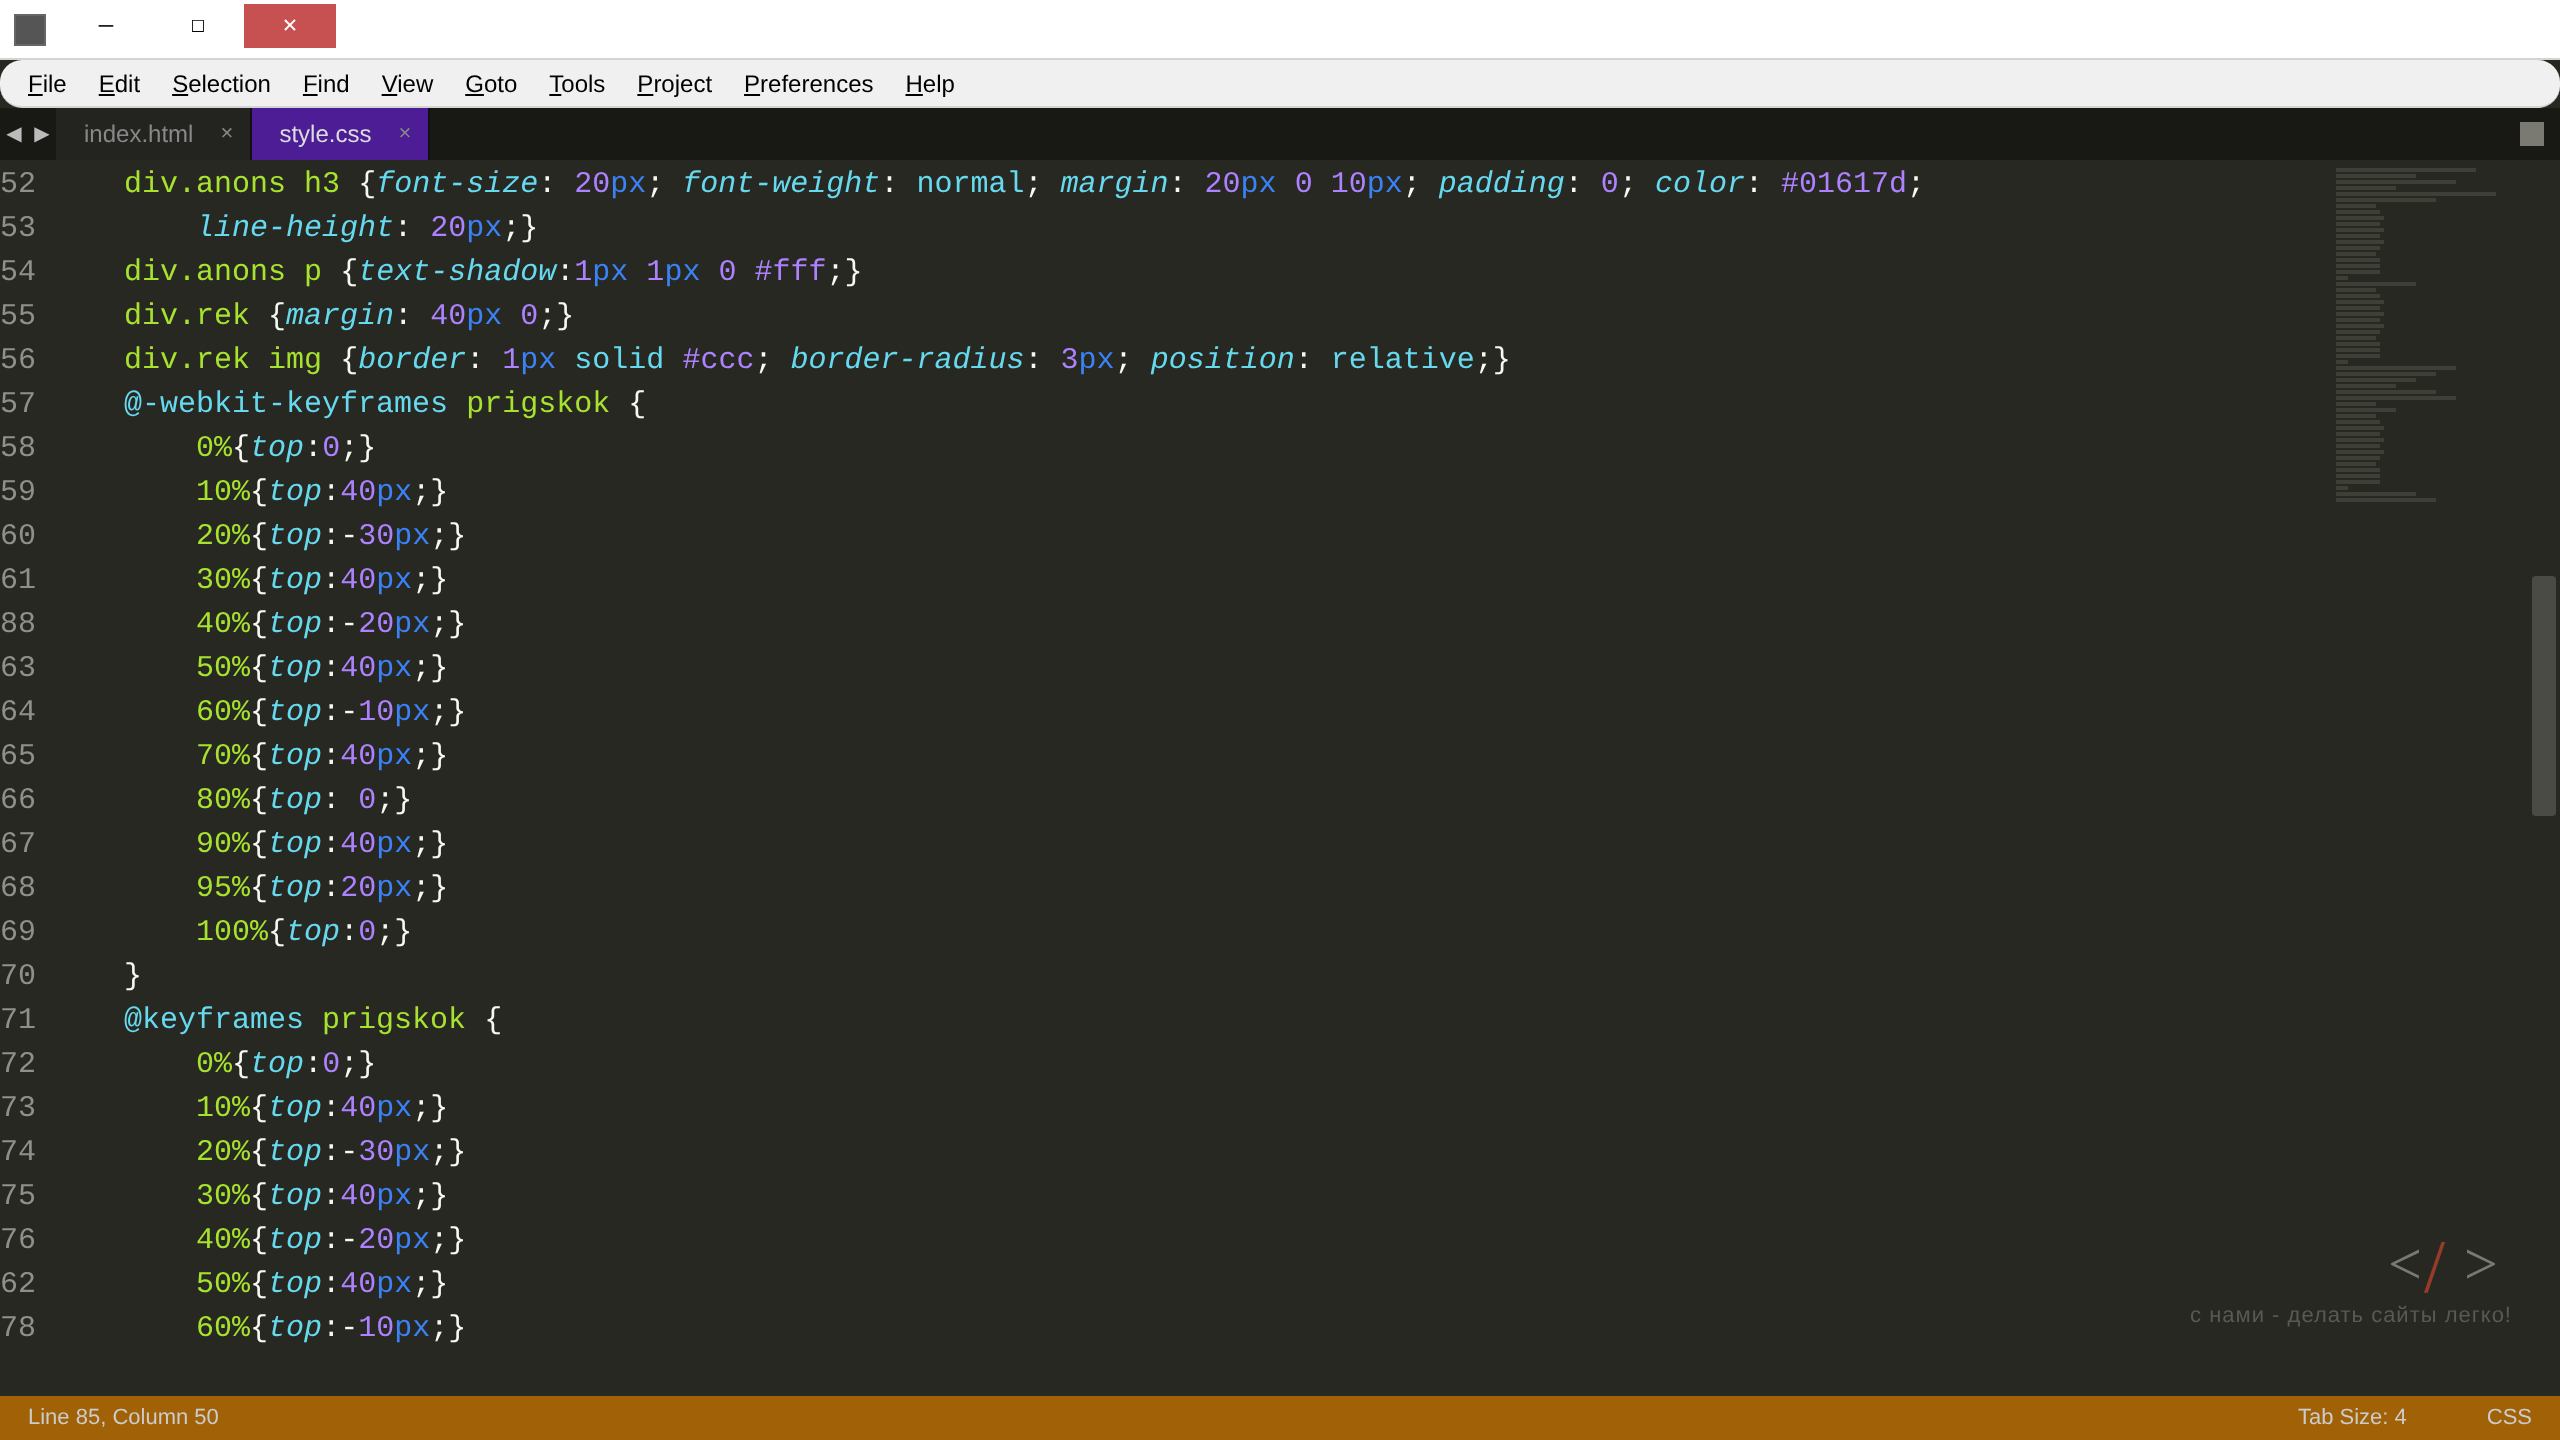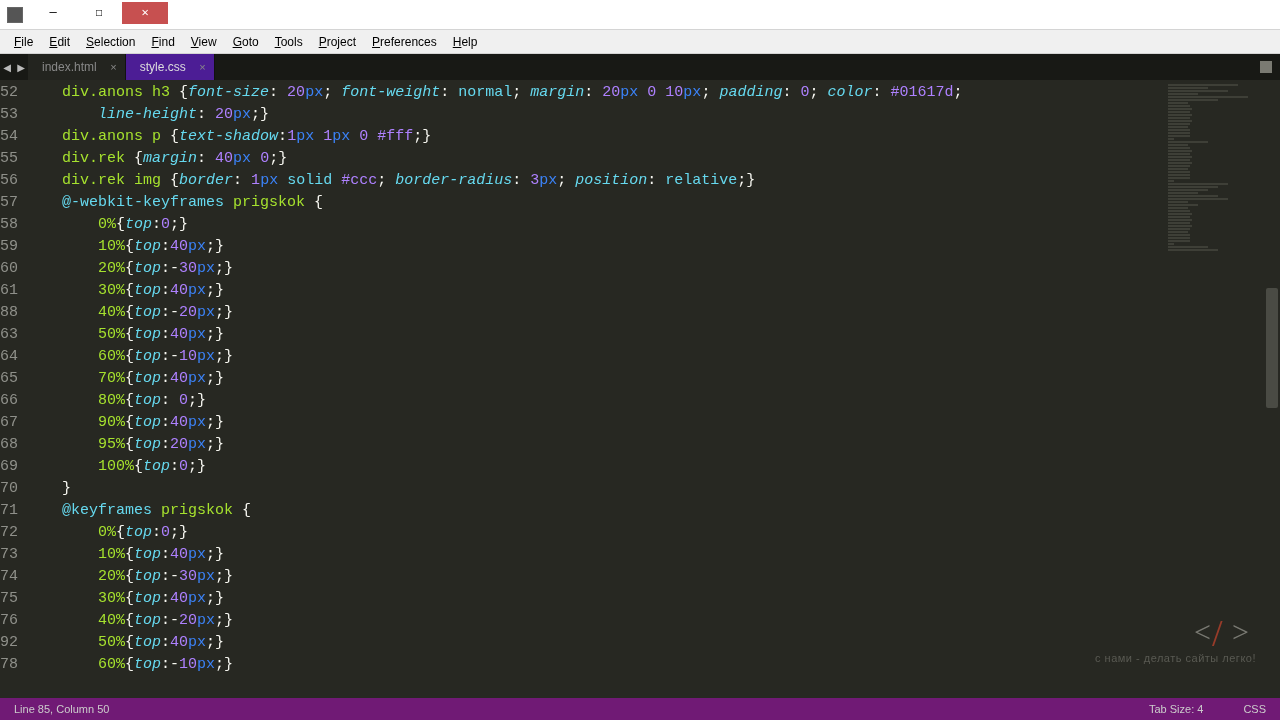--- a/index.html
+++ b/index.html
@@ -4,38 +4,38 @@
 <style>
   * { margin: 0; padding: 0; box-sizing: border-box; }
   html, body { width: 1280px; height: 720px; overflow: hidden; font-family: Consolas, 'Courier New', monospace; background: #272822; }
   .titlebar { height: 30px; background: #fff; display: flex; align-items: center; border-bottom: 1px solid #d4d4d4; }
   .titlebar .app-icon { width: 30px; height: 30px; display: flex; align-items: center; justify-content: center; }
   .titlebar .app-icon .st { width: 16px; height: 16px; background: linear-gradient(#555,#555); border: 1px solid #666; }
   .titlebar .title-text { flex: 1; text-align: center; font-family: 'Segoe UI', sans-serif; font-size: 12px; color: #000; }
   .win-btns { display: flex; }
   .win-btn { width: 46px; height: 22px; display: flex; align-items: center; justify-content: center; font-size: 12px; color: #000; margin-top:-4px;}
   .win-btn.close { background: #c75050; color: #fff; }
-  .menubar { height: 24px; background: #f0f0f0; display: flex; align-items: center; padding: 0 6px; font-family: 'Segoe UI', sans-serif; font-size: 12px; color: #000; border-bottom: 1px solid #d4d4d4; }
+  .menubar { height: 24px; background: #f0f0f0; display: flex; align-items: center; padding: 0 6px; font-family: 'Segoe UI', sans-serif; font-size: 12px; color: #000; border-bottom: 1px solid #d4d4d4; border-radius: 11px; }
   .menubar span { padding: 3px 8px; cursor: default; }
   .menubar span u { text-decoration: underline; }
   .tabbar { height: 26px; background: #181915; display: flex; align-items: center; font-family: 'Segoe UI', sans-serif; font-size: 12px; color: #9d9d97; }
   .tabbar .ctrl { width: 14px; text-align: center; color: #bbb; font-size: 10px; display:inline-block;}
   .tab { display: flex; align-items: center; height: 26px; padding: 0 28px 0 14px; position: relative; border-right: 1px solid #111; }
   .tab.inactive { background: #23241f; color: #888; }
   .tab.active { background: #4c1d95; color: #ddd; }
   .tab .close-x { position: absolute; right: 8px; color: #888; font-size: 11px; }
   .editor-wrap { display: flex; height: 618px; background: #272822; position: relative; }
   .gutter { width: 62px; text-align: left; padding-right: 18px; color: #8f908a; font-size: 15px; line-height: 22px; user-select: none; padding-top: 2px; }
   .code { flex: 1; font-size: 15px; line-height: 22px; color: #f8f8f2; white-space: pre; padding-top: 2px; overflow: hidden; }
   .minimap { width: 100px; background: #272822; position: relative; }
   .minimap .mm-lines { padding: 4px 4px; }
   .minimap .mm-line { height: 2px; margin-bottom: 1px; background: #3e3f37; }
   .scrollbar { width: 16px; background: #272822; position: relative; }
   .scrollbar .thumb { position: absolute; top: 208px; left: 2px; width: 12px; height: 120px; background: #4a4b44; border-radius: 2px; }
-  .statusbar { height: 22px; background: #701a75; display: flex; align-items: center; font-family: 'Segoe UI', sans-serif; font-size: 11px; color: #ccc; padding: 0 14px; justify-content: space-between; }
+  .statusbar { height: 22px; background: #a16207; display: flex; align-items: center; font-family: 'Segoe UI', sans-serif; font-size: 11px; color: #ccc; padding: 0 14px; justify-content: space-between; }
   .statusbar .right { display: flex; gap: 40px; }
   
   .sel   { color: #a6e22e; } 
   .cls   { color: #a6e22e; }
   .prop  { color: #66d9ef; font-style: italic; } 
   .val   { color: #ae81ff; } 
   .unit  { color: #3b82f6; } 
   .key   { color: #66d9ef; } 
   .hex   { color: #ae81ff; }
   .gutter-line { display: block; height: 22px; }
@@ -111,21 +111,21 @@
       <span class="gutter-line">67</span>
       <span class="gutter-line">68</span>
       <span class="gutter-line">69</span>
       <span class="gutter-line">70</span>
       <span class="gutter-line">71</span>
       <span class="gutter-line">72</span>
       <span class="gutter-line">73</span>
       <span class="gutter-line">74</span>
       <span class="gutter-line">75</span>
       <span class="gutter-line">76</span>
-      <span class="gutter-line">92</span>
+      <span class="gutter-line">62</span>
       <span class="gutter-line">78</span>
     </div>
   <div class="code" id="code"><div><span class="sel">div</span><span class="cls">.anons</span><span> </span><span class="sel">h3</span><span> {</span><span class="prop">font-size</span><span>: </span><span class="val">20</span><span class="unit">px</span><span>; </span><span class="prop">font-weight</span><span>: </span><span class="key">normal</span><span>; </span><span class="prop">margin</span><span>: </span><span class="val">20</span><span class="unit">px</span><span> </span><span class="val">0</span><span> </span><span class="val">10</span><span class="unit">px</span><span>; </span><span class="prop">padding</span><span>: </span><span class="val">0</span><span>; </span><span class="prop">color</span><span>: </span><span class="hex">#01617d</span><span>; </span></div><div><span>    </span><span class="prop">line-height</span><span>: </span><span class="val">20</span><span class="unit">px</span><span>;}</span></div><div><span class="sel">div</span><span class="cls">.anons</span><span> </span><span class="sel">p</span><span> {</span><span class="prop">text-shadow</span><span>:</span><span class="val">1</span><span class="unit">px</span><span> </span><span class="val">1</span><span class="unit">px</span><span> </span><span class="val">0</span><span> </span><span class="hex">#fff</span><span>;}</span></div><div><span class="sel">div</span><span class="cls">.rek</span><span> {</span><span class="prop">margin</span><span>: </span><span class="val">40</span><span class="unit">px</span><span> </span><span class="val">0</span><span>;}</span></div><div><span class="sel">div</span><span class="cls">.rek</span><span> </span><span class="sel">img</span><span> {</span><span class="prop">border</span><span>: </span><span class="val">1</span><span class="unit">px</span><span> </span><span class="key">solid</span><span> </span><span class="hex">#ccc</span><span>; </span><span class="prop">border-radius</span><span>: </span><span class="val">3</span><span class="unit">px</span><span>; </span><span class="prop">position</span><span>: </span><span class="key">relative</span><span>;}</span></div><div><span class="key">@-</span><span class="key">webkit-keyframes</span><span> </span><span class="sel">prigskok</span><span> {</span></div><div><span>    </span><span class="sel">0%</span><span>{</span><span class="prop">top</span><span>:</span><span class="val">0</span><span>;}</span></div><div><span>    </span><span class="sel">10%</span><span>{</span><span class="prop">top</span><span>:</span><span class="val">40</span><span class="unit">px</span><span>;}</span></div><div><span>    </span><span class="sel">20%</span><span>{</span><span class="prop">top</span><span>:-</span><span class="val">30</span><span class="unit">px</span><span>;}</span></div><div><span>    </span><span class="sel">30%</span><span>{</span><span class="prop">top</span><span>:</span><span class="val">40</span><span class="unit">px</span><span>;}</span></div><div><span>    </span><span class="sel">40%</span><span>{</span><span class="prop">top</span><span>:-</span><span class="val">20</span><span class="unit">px</span><span>;}</span></div><div><span>    </span><span class="sel">50%</span><span>{</span><span class="prop">top</span><span>:</span><span class="val">40</span><span class="unit">px</span><span>;}</span></div><div><span>    </span><span class="sel">60%</span><span>{</span><span class="prop">top</span><span>:-</span><span class="val">10</span><span class="unit">px</span><span>;}</span></div><div><span>    </span><span class="sel">70%</span><span>{</span><span class="prop">top</span><span>:</span><span class="val">40</span><span class="unit">px</span><span>;}</span></div><div><span>    </span><span class="sel">80%</span><span>{</span><span class="prop">top</span><span>: </span><span class="val">0</span><span>;}</span></div><div><span>    </span><span class="sel">90%</span><span>{</span><span class="prop">top</span><span>:</span><span class="val">40</span><span class="unit">px</span><span>;}</span></div><div><span>    </span><span class="sel">95%</span><span>{</span><span class="prop">top</span><span>:</span><span class="val">20</span><span class="unit">px</span><span>;}</span></div><div><span>    </span><span class="sel">100%</span><span>{</span><span class="prop">top</span><span>:</span><span class="val">0</span><span>;}</span></div><div><span>}</span></div><div><span class="key">@</span><span class="key">keyframes</span><span> </span><span class="sel">prigskok</span><span> {</span></div><div><span>    </span><span class="sel">0%</span><span>{</span><span class="prop">top</span><span>:</span><span class="val">0</span><span>;}</span></div><div><span>    </span><span class="sel">10%</span><span>{</span><span class="prop">top</span><span>:</span><span class="val">40</span><span class="unit">px</span><span>;}</span></div><div><span>    </span><span class="sel">20%</span><span>{</span><span class="prop">top</span><span>:-</span><span class="val">30</span><span class="unit">px</span><span>;}</span></div><div><span>    </span><span class="sel">30%</span><span>{</span><span class="prop">top</span><span>:</span><span class="val">40</span><span class="unit">px</span><span>;}</span></div><div><span>    </span><span class="sel">40%</span><span>{</span><span class="prop">top</span><span>:-</span><span class="val">20</span><span class="unit">px</span><span>;}</span></div><div><span>    </span><span class="sel">50%</span><span>{</span><span class="prop">top</span><span>:</span><span class="val">40</span><span class="unit">px</span><span>;}</span></div><div><span>    </span><span class="sel">60%</span><span>{</span><span class="prop">top</span><span>:-</span><span class="val">10</span><span class="unit">px</span><span>;}</span></div></div>
   <div class="minimap">
     <div class="mm-lines" id="mm">
         <div class="mm-line" style="width: 70px;"></div>
         <div class="mm-line" style="width: 40px;"></div>
         <div class="mm-line" style="width: 60px;"></div>
         <div class="mm-line" style="width: 30px;"></div>
         <div class="mm-line" style="width: 80px;"></div>

